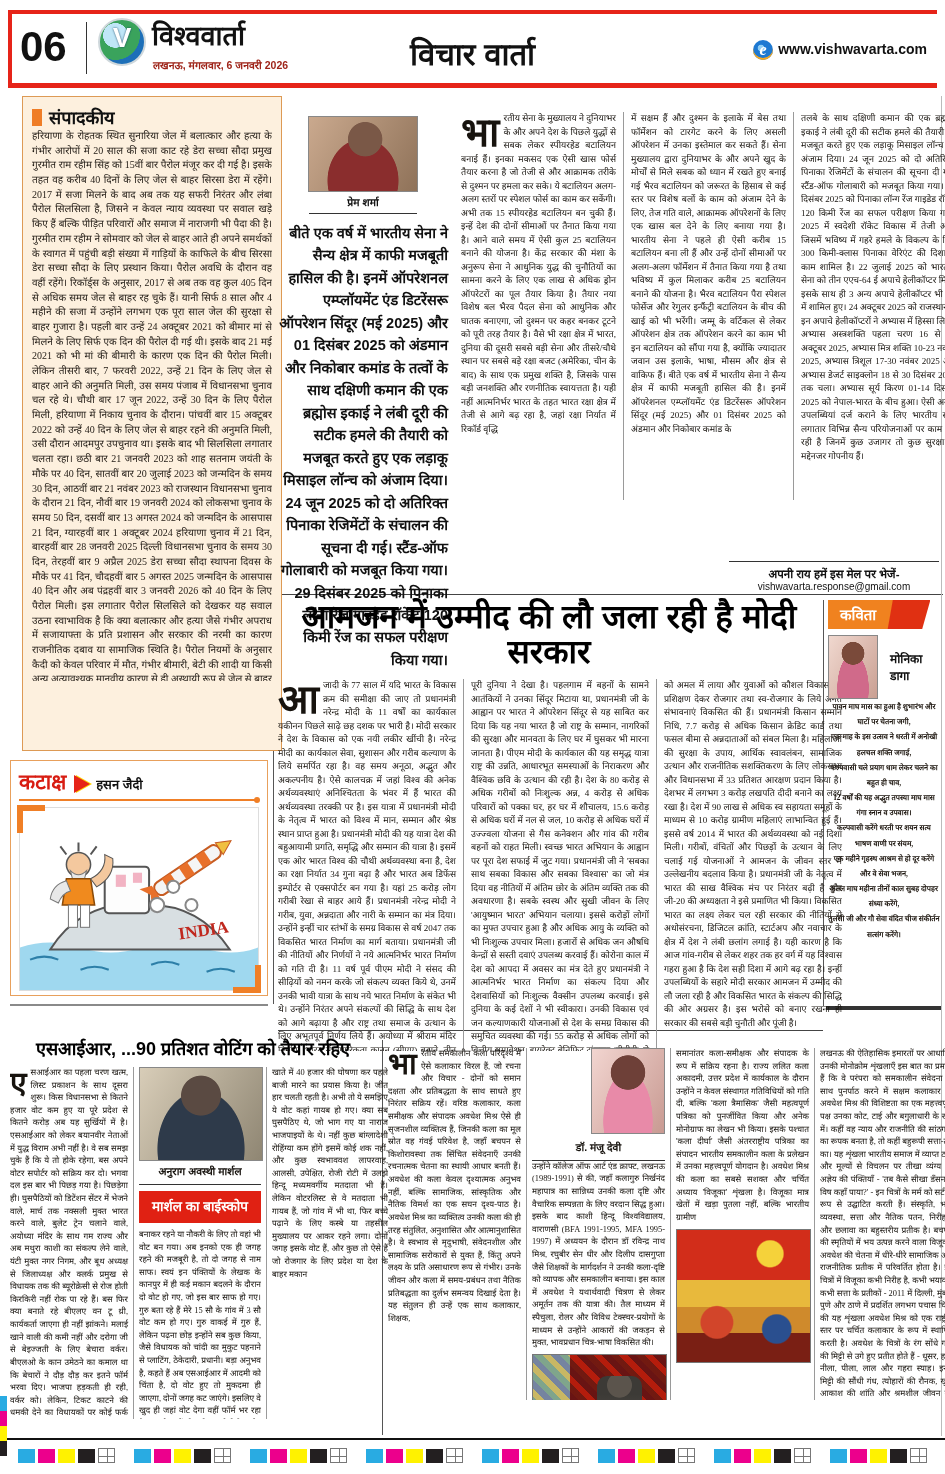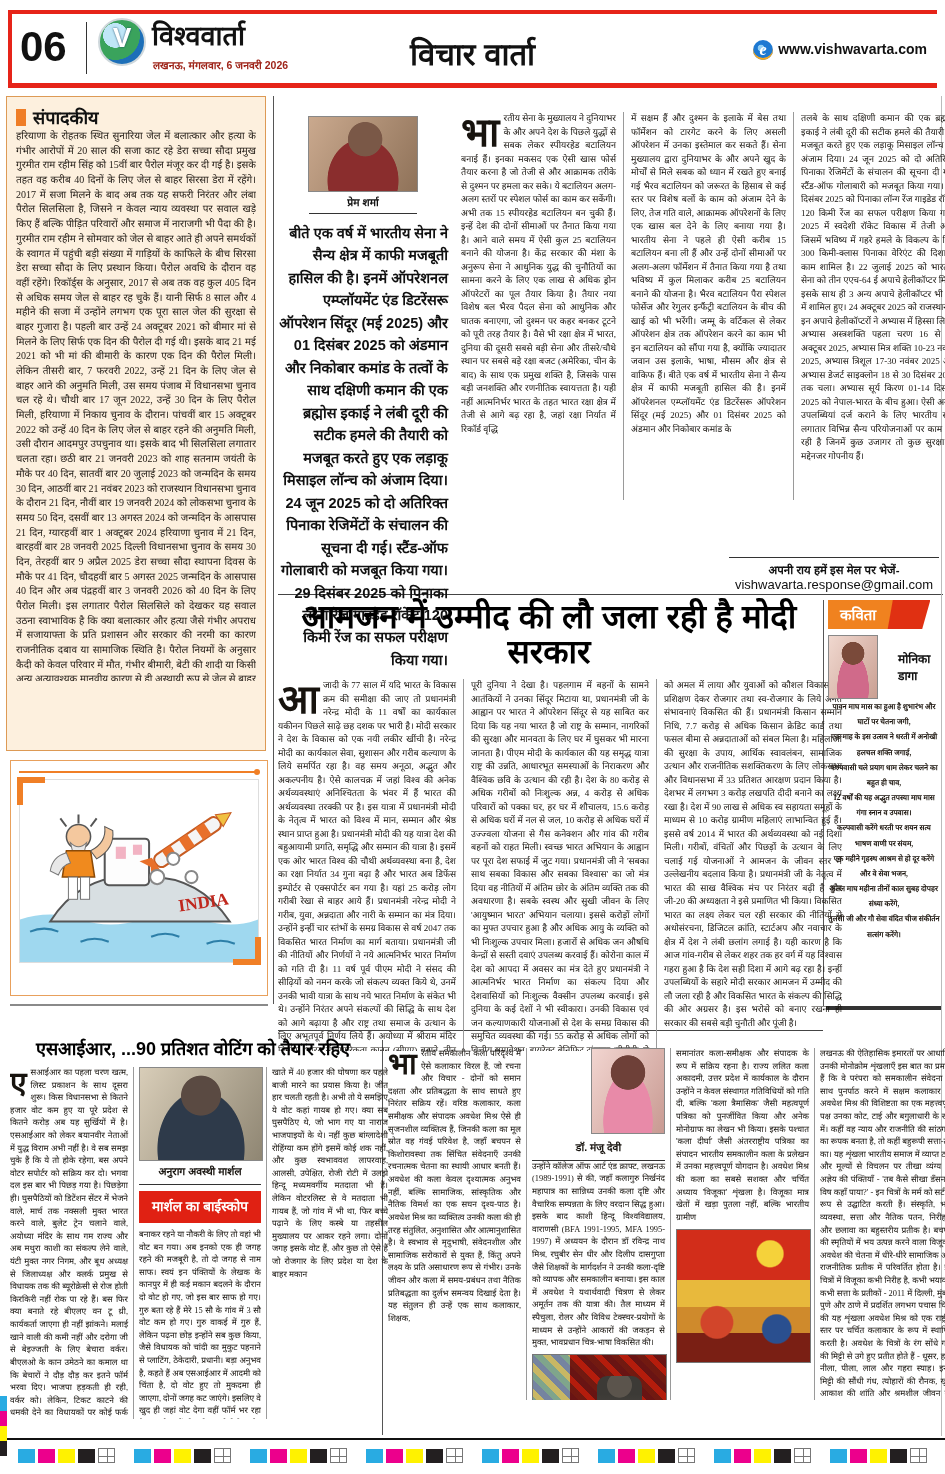--- a/index.html
+++ b/index.html
@@ -51,30 +51,30 @@
   .headline{font-family:"Liberation Sans",sans-serif;font-weight:800;text-align:center;line-height:1.05;color:#000;}
   .body-cols{display:flex;}
   .ncol{font-size:9px;line-height:1.5;text-align:justify;overflow:hidden;color:#17130e;}
   .colrule{border-left:1px solid #9a9a9a;}
   .dropcap{float:left;font-family:"Liberation Sans",sans-serif;font-weight:800;font-size:40px;line-height:.9;padding:2px 4px 0 0;}
   .photo{position:relative;border:1px solid #888;}
   .caption{font-family:"Liberation Sans",sans-serif;font-weight:700;font-size:10.5px;text-align:center;padding:3px 0 4px 0;border-bottom:1px solid #333;}
   .lede{font-family:"Liberation Sans",sans-serif;font-weight:700;font-size:14.5px;line-height:1.55;text-align:right;}
   .feedback{border-top:1px solid #333;text-align:center;font-family:"Liberation Sans",sans-serif;}
   .feedback .f1{font-weight:800;font-size:11.5px;padding-top:4px;}
-  .feedback .f2{font-size:13px;}
+  .feedback .f2{font-size:10px;}
 
   
   .poem-banner{background:linear-gradient(100deg,#f0821f 0 60%,#e03012 61% 100%);color:#fff;
     font-family:"Liberation Sans",sans-serif;font-weight:800;font-size:15px;padding:4px 12px 5px 12px;
     clip-path:polygon(0 0,100% 0,92% 100%,0 100%);width:70%;}
   .poem-title{font-family:"Liberation Sans",sans-serif;font-weight:800;font-size:16.5px;text-align:center;
     border-top:1.5px solid #222;border-bottom:1.5px solid #222;padding:5px 0;margin:6px 0;}
   .poem-line{font-size:7.4px;font-weight:700;text-align:center;line-height:2.05;color:#1c150e;}
-  .poet-row{display:flex;gap:20px;align-items:center;margin-top:6px;}
+  .poet-row{display:flex;gap:12px;align-items:center;margin-top:6px;}
   .poet-name{font-family:"Liberation Sans",sans-serif;font-weight:800;font-size:12px;}
 
   
   .red-tagbox{background:#e02113;color:#fff;font-family:"Liberation Sans",sans-serif;font-weight:800;
     font-size:13.5px;text-align:center;padding:6px 4px;margin:6px 0;}
 
   
   .art-artist{background:
      linear-gradient(90deg,#c9c9c9 0 28%,#b41f18 28% 100%),
      repeating-linear-gradient(45deg,rgba(255,210,0,.5) 0 6px,rgba(20,60,140,.45) 6px 12px,rgba(20,140,60,.4) 12px 18px);
@@ -124,26 +124,29 @@
 
   <div class="vrule" style="left:273px;top:96px;height:908px;"></div>
   <div class="vrule" style="left:823px;top:600px;height:406px;"></div>
   <div class="hrule" style="left:278px;top:594px;width:665px;"></div>
   <div class="abs" style="left:10px;top:1004px;width:258px;height:2px;background:#8a8a8a;"></div>
   <div class="hrule" style="left:278px;top:1030px;width:545px;"></div>
   <div class="abs" style="left:826px;top:1006px;width:115px;height:1px;background:#333;border-bottom:1px solid #333;padding-bottom:2px;"></div>
   <div class="vrule" style="left:382px;top:1040px;height:395px;"></div>
   <div class="vrule" style="left:941px;top:96px;height:1340px;background:#bbb;"></div>
 
-  <div class="abs edit-box" style="left:6px;top:96px;width:240px;height:637px;">
+  <div class="abs edit-box" style="left:22px;top:96px;width:240px;height:637px;">
     <div class="edit-label"><span class="sq"></span><span>संपादकीय</span></div>
     <div class="edit-body">हरियाणा के रोहतक स्थित सुनारिया जेल में बलात्कार और हत्या के गंभीर आरोपों में 20 साल की सजा काट रहे डेरा सच्चा सौदा प्रमुख गुरमीत राम रहीम सिंह को 15वीं बार पैरोल मंजूर कर दी गई है। इसके तहत वह करीब 40 दिनों के लिए जेल से बाहर सिरसा डेरा में रहेंगे। 2017 में सजा मिलने के बाद अब तक यह सफरी निरंतर और लंबा पैरोल सिलसिला है, जिसने न केवल न्याय व्यवस्था पर सवाल खड़े किए हैं बल्कि पीड़ित परिवारों और समाज में नाराजगी भी पैदा की है। गुरमीत राम रहीम ने सोमवार को जेल से बाहर आते ही अपने समर्थकों के स्वागत में पहुंची बड़ी संख्या में गाड़ियों के काफिले के बीच सिरसा डेरा सच्चा सौदा के लिए प्रस्थान किया। पैरोल अवधि के दौरान वह वहीं रहेंगे। रिकॉर्ड्स के अनुसार, 2017 से अब तक वह कुल 405 दिन से अधिक समय जेल से बाहर रह चुके हैं। यानी सिर्फ 8 साल और 4 महीने की सजा में उन्होंने लगभग एक पूरा साल जेल की सुरक्षा से बाहर गुजारा है। पहली बार उन्हें 24 अक्टूबर 2021 को बीमार मां से मिलने के लिए सिर्फ एक दिन की पैरोल दी गई थी। इसके बाद 21 मई 2021 को भी मां की बीमारी के कारण एक दिन की पैरोल मिली। लेकिन तीसरी बार, 7 फरवरी 2022, उन्हें 21 दिन के लिए जेल से बाहर आने की अनुमति मिली, उस समय पंजाब में विधानसभा चुनाव चल रहे थे। चौथी बार 17 जून 2022, उन्हें 30 दिन के लिए पैरोल मिली, हरियाणा में निकाय चुनाव के दौरान। पांचवीं बार 15 अक्टूबर 2022 को उन्हें 40 दिन के लिए जेल से बाहर रहने की अनुमति मिली, उसी दौरान आदमपुर उपचुनाव था। इसके बाद भी सिलसिला लगातार चलता रहा। छठी बार 21 जनवरी 2023 को शाह सतनाम जयंती के मौके पर 40 दिन, सातवीं बार 20 जुलाई 2023 को जन्मदिन के समय 30 दिन, आठवीं बार 21 नवंबर 2023 को राजस्थान विधानसभा चुनाव के दौरान 21 दिन, नौवीं बार 19 जनवरी 2024 को लोकसभा चुनाव के समय 50 दिन, दसवीं बार 13 अगस्त 2024 को जन्मदिन के आसपास 21 दिन, ग्यारहवीं बार 1 अक्टूबर 2024 हरियाणा चुनाव में 21 दिन, बारहवीं बार 28 जनवरी 2025 दिल्ली विधानसभा चुनाव के समय 30 दिन, तेरहवीं बार 9 अप्रैल 2025 डेरा सच्चा सौदा स्थापना दिवस के मौके पर 41 दिन, चौदहवीं बार 5 अगस्त 2025 जन्मदिन के आसपास 40 दिन और अब पंद्रहवीं बार 3 जनवरी 2026 को 40 दिन के लिए पैरोल मिली। इस लगातार पैरोल सिलसिले को देखकर यह सवाल उठना स्वाभाविक है कि क्या बलात्कार और हत्या जैसे गंभीर अपराध में सजायाफ्ता के प्रति प्रशासन और सरकार की नरमी का कारण राजनीतिक दबाव या सामाजिक स्थिति है। पैरोल नियमों के अनुसार कैदी को केवल परिवार में मौत, गंभीर बीमारी, बेटी की शादी या किसी अन्य अत्यावश्यक मानवीय कारण से ही अस्थायी रूप से जेल से बाहर आने की अनुमति मिल सकती है। लेकिन गुरमीत राम रहीम को जन्मदिन, चुनाव या धार्मिक आयोजन जैसे अवसरों पर बार-बार जेल से बाहर भेजा जाना नियमों की सीमाओं के परे है। सामाजिक संगठनों और पीड़ित परिवारों ने इस बार-बार की पैरोल की अनुमति को न्यायिक मर्यादाओं के विरुद्ध बताया है। ज्ञानी राम सिंह खालसा ने इसे जख्मों पर नमक छिड़कने के समान बताया। उनका कहना है कि सरकार लंबे समय से जेलों में बंद सिख कैदियों की रिहाई के मुद्दे पर चुप है, लेकिन बलात्कारी गुरमीत राम रहीम को लगातार पैरोल मिल रही है, जिससे समाज और समुदाय की भावनाओं को ठेस पहुंच रही है। इस सिलसिले में आंकड़े भी हैरान कर देने वाले हैं। आठ साल और चार महीने की सजा में गुरमीत राम रहीम कुल 387 दिन जेल से बाहर रह चुके हैं। यानी वह इस सजा का एक वर्ष से अधिक समय जेल की दीवारों से दूर गुजार चुके हैं। वहीं, आसाराम बापू को जेल से बाहर आने में एक दशक से अधिक समय लग गया और उन्हें हाल ही में मेडिकल ग्राउंड पर छह महीने की अंतरिम जमानत मिली। युगदीप सेगर को बलात्कार के लिए उम्रकैद मिली थी, जिसे हाईकोर्ट ने सस्पेंड किया, लेकिन सुप्रीम कोर्ट ने आदेश पलट दिया। इस तुलना से यह स्पष्ट होता है कि गुरमीत राम रहीम को दी जाने वाली रियायत असाधारण और विवादास्पद है।</div>
   </div>
 
   <div class="abs cartoon-box" style="left:10px;top:760px;width:240px;height:222px;">
+    <div class="cartoon-head">
+      <span class="cartoon-title">कटाक्ष</span><span class="cartoon-arrow"></span><span class="cartoon-author">हसन जैदी</span>
+    </div>
     <div class="cartoon-rule"></div>
     <div class="cartoon-frame">
       <div class="corner tl"></div>
       <div class="corner br"></div>
       <svg width="100%" height="100%" viewBox="0 0 236 180" preserveAspectRatio="none">
         <rect x="0" y="0" width="236" height="180" fill="#ffffff"></rect>
         <path d="M0 138 Q30 128 60 138 T120 138 T180 138 T236 138 L236 180 L0 180 Z" fill="#9fd8ef"></path>
         <path d="M10 150 q14 -6 28 0 M60 160 q14 -6 28 0 M130 155 q14 -6 28 0 M185 162 q14 -6 28 0" stroke="#2d7fa8" stroke-width="2" fill="none"></path>
         <path d="M30 140 Q60 92 118 96 Q176 92 208 140 Z" fill="#d8dfe2" stroke="#555" stroke-width="2"></path>
         <text x="158" y="130" font-size="17" font-weight="bold" fill="#c0281e" transform="rotate(-8 158 130)">INDIA</text>

